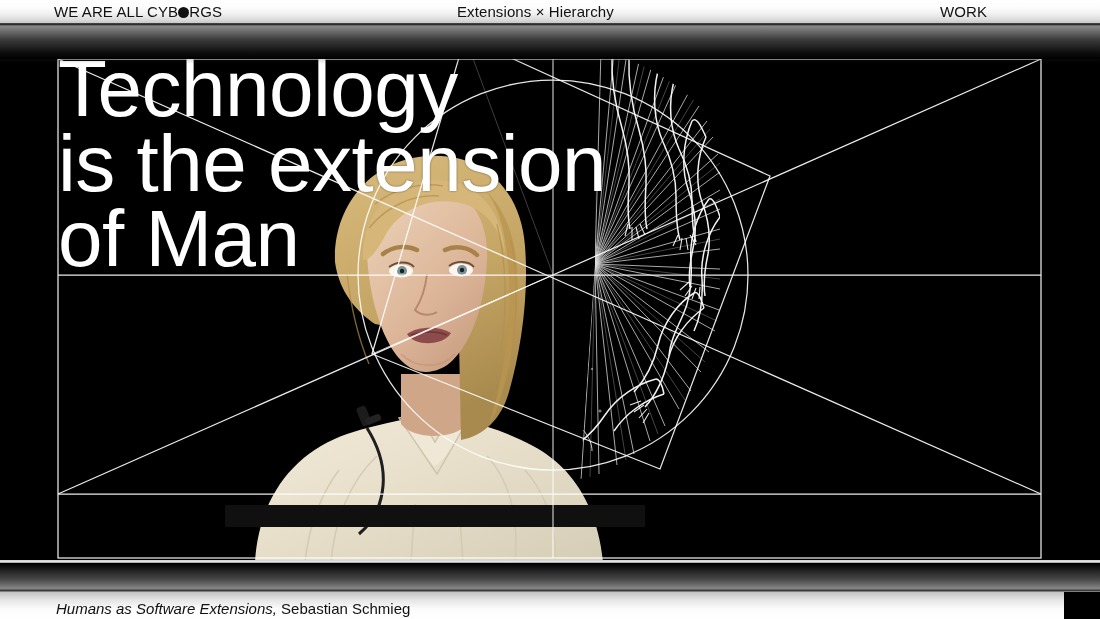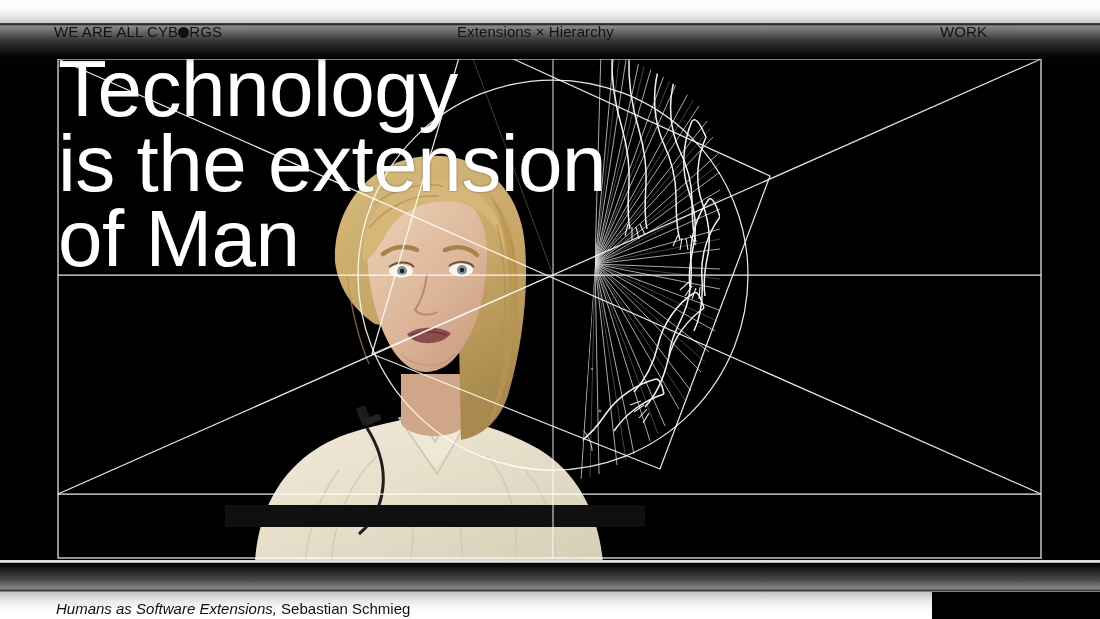--- a/index.html
+++ b/index.html
@@ -34,21 +34,20 @@
         #fdfdfd 30%,
         #f2f2f2 58%,
         #dcdcdc 85%,
         #c8c8c8 100%);
     z-index: 40;
   }
   .topbar-inner {
     position: relative;
     width: 959px;
     height: 23px;
-    margin-top: 20px;
   }
   .nav-item {
     position: absolute;
     top: 3px;
     font-size: 15px;
     font-weight: 500;
     letter-spacing: 0.1px;
     color: #111;
     white-space: nowrap;
     line-height: 17px;
@@ -106,21 +105,21 @@
     position: absolute;
     left: 0; top: 589px;
     width: 1100px;
     height: 3px;
     background: linear-gradient(to bottom, #6f6f6f 0%, #3e3e3e 50%, #9d9d9d 100%);
     z-index: 40;
   }
   .bottombar {
     position: absolute;
     left: 0; top: 592px;
-    width: 932px;
+    width: 1064px;
     height: 27px;
     background: linear-gradient(to bottom,
         #c2c2c2 0%,
         #e6e6e6 30%,
         #fbfbfb 62%,
         #ffffff 100%);
     z-index: 40;
   }
   .caption {
     position: absolute;

